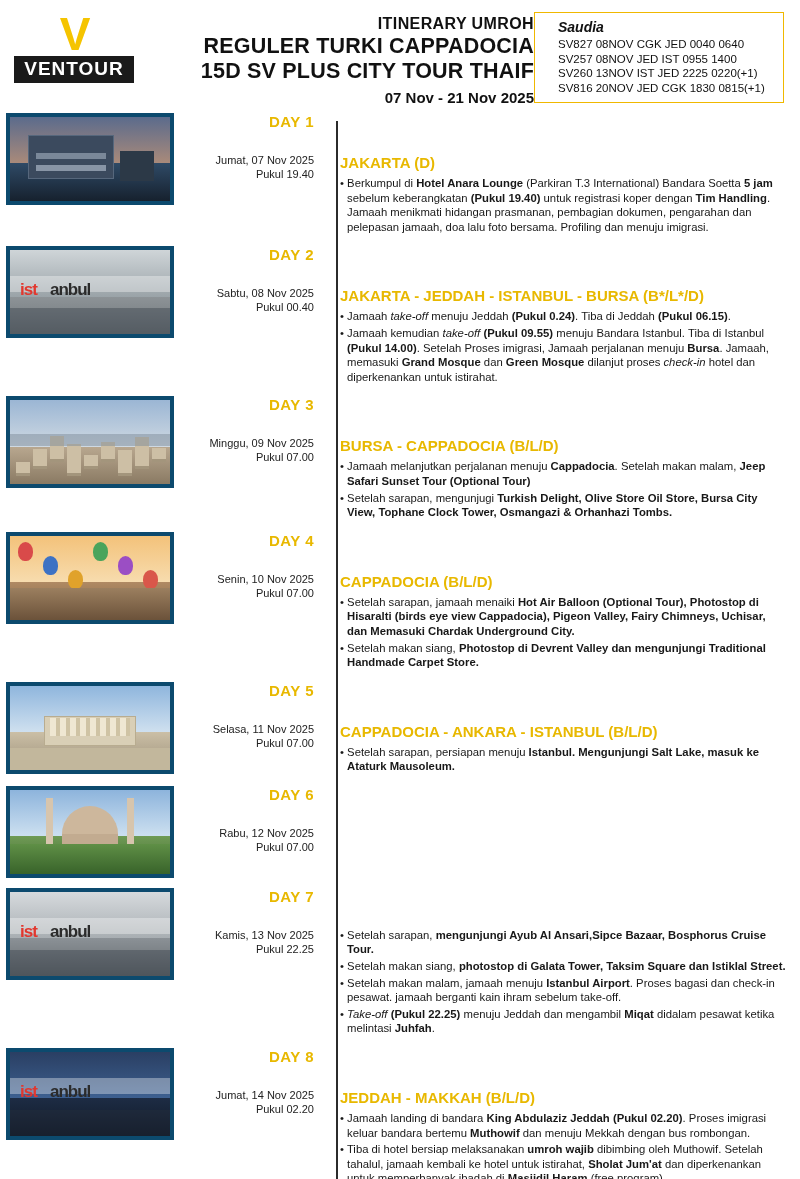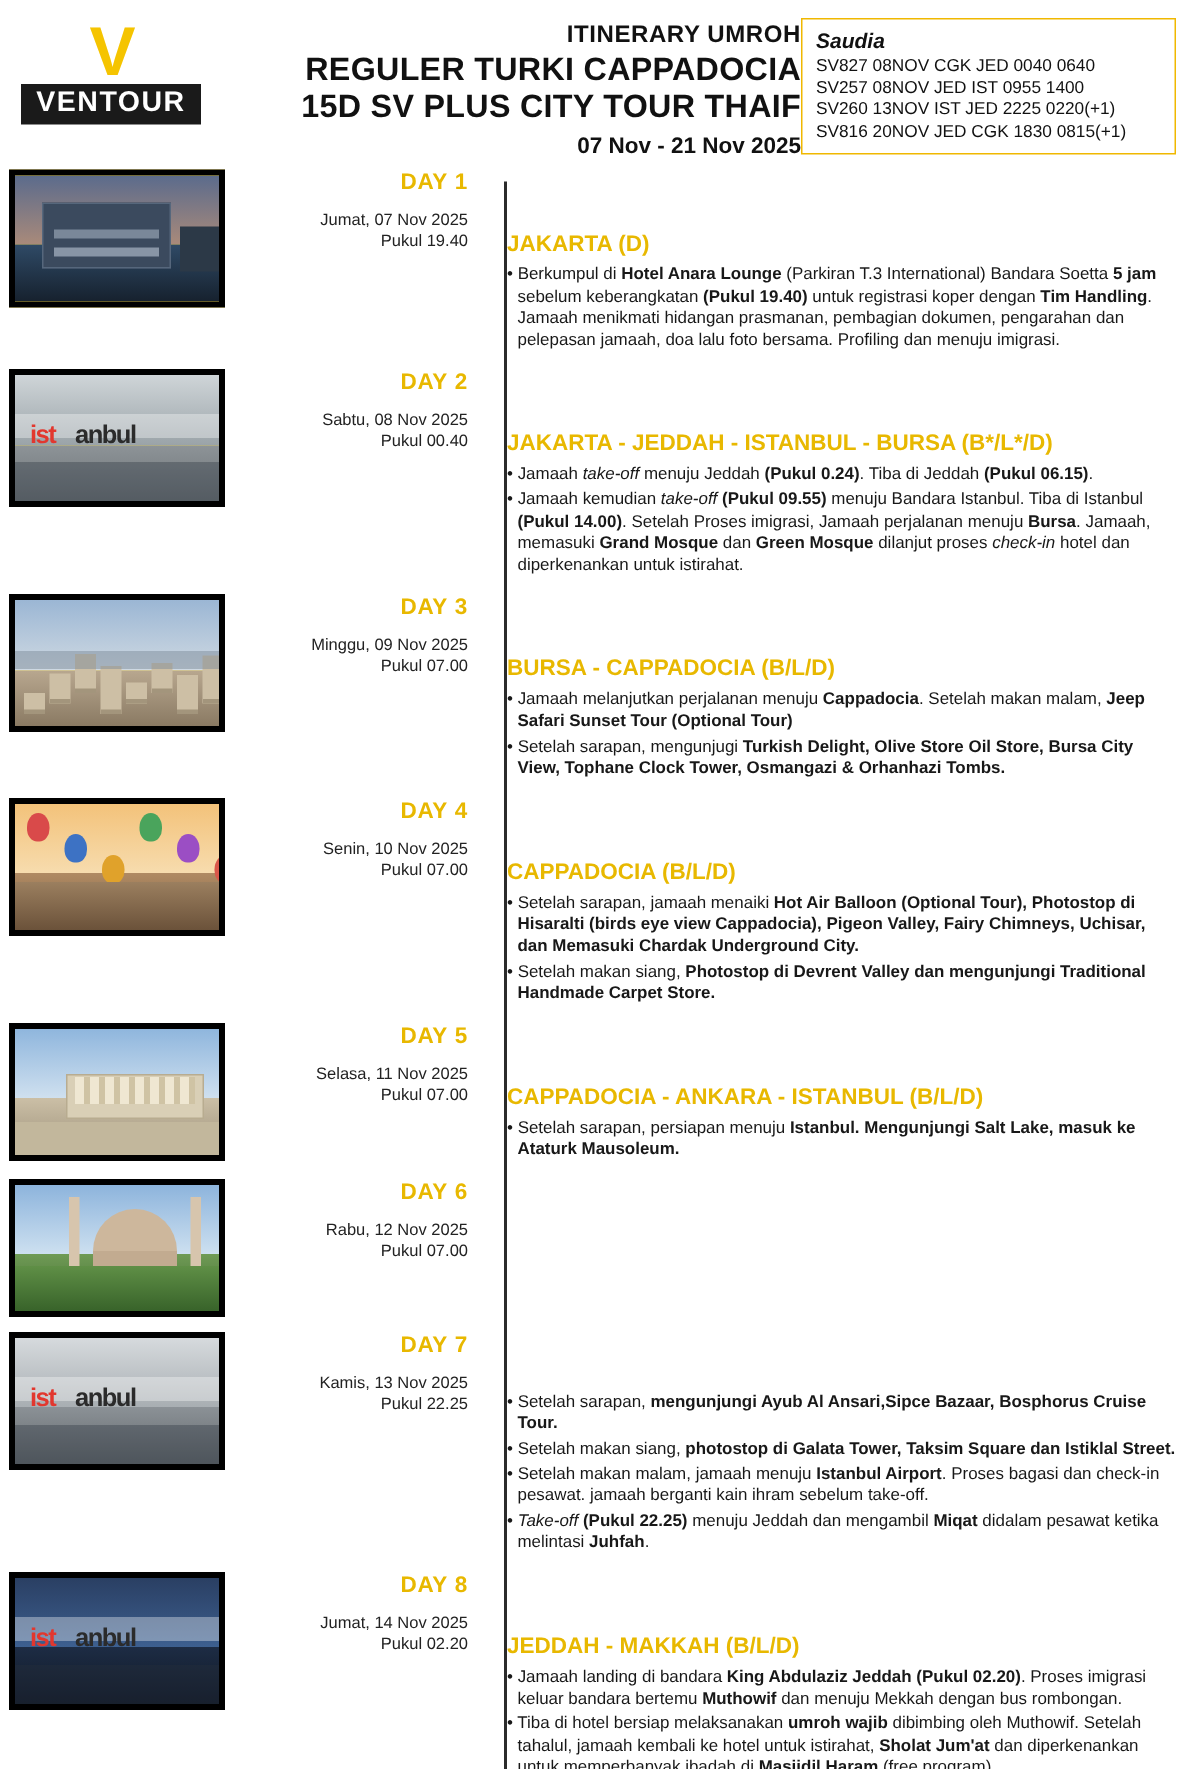--- a/index.html
+++ b/index.html
@@ -68,21 +68,21 @@
   .title-line4 {
     font-size: 15px;
     font-weight: bold;
     color: #111;
     margin-top: 4px;
     line-height: 19px;
   }
   .flight-box {
     flex: 0 0 250px;
     border: 1.5px solid #f0b800;
-    padding: 6px 9px 7px 9px;
+    padding: 6px 9px 7px 23px;
     margin-top: 2px;
     margin-right: 2px;
   }
   .flight-airline {
     font-size: 14px;
     font-weight: bold;
     font-style: italic;
     color: #111;
     margin-bottom: 2px;
   }
@@ -111,23 +111,23 @@
     display: flex;
     align-items: flex-start;
     padding: 0 14px 0 0;
     margin-bottom: 10px;
   }
   .thumb-cell {
     flex: 0 0 172px;
     padding-left: 6px;
   }
   .thumb {
-    width: 144px;
+    width: 168px;
     height: 92px;
-    border: 4px solid #000000;
+    border: 4px solid #0c4a6e;
     position: relative;
     overflow: hidden;
     background: #fde047;
   }
   .thumb .sky { position: absolute; left:0; right:0; top:0; height:55%; }
   .thumb .ground { position: absolute; left:0; right:0; bottom:0; height:45%; }
 
   .meta-cell {
     flex: 0 0 152px;
     text-align: right;
@@ -138,21 +138,21 @@
     font-size: 15px;
     font-weight: bold;
     letter-spacing: 0.5px;
     line-height: 18px;
   }
   .day-date, .day-time {
     font-size: 11px;
     color: #222;
     line-height: 14px;
   }
-  .day-date { margin-top: 9px; }
+  .day-date { margin-top: 22px; }
 
   .detail-cell {
     flex: 1 1 auto;
     padding-left: 14px;
     padding-top: 1px;
     margin-top: 39px;
   }
   .day-heading {
     color: #e8b800;
     font-size: 15px;

